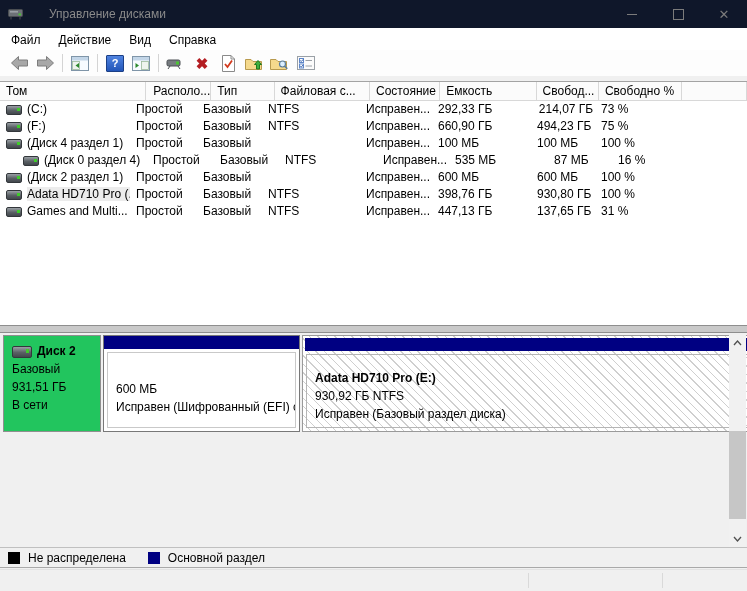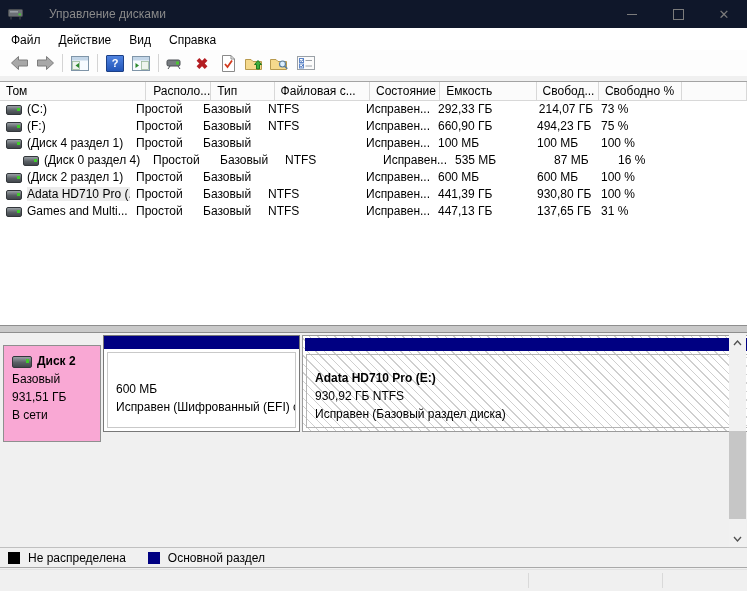--- a/index.html
+++ b/index.html
@@ -41,21 +41,21 @@
            border:1px solid #33373b;border-radius:2px;position:relative;vertical-align:middle;margin-right:5px;}
   .vol-ico::after{content:"";position:absolute;right:1px;top:2px;width:3px;height:3px;background:#3ecb2a;}
   .name-hl{background:#ececec;}
 
   
   #splitter{position:absolute;left:0;top:325px;width:747px;height:8px;background:#c9c9c9;
             border-top:1px solid #8e8e8e;border-bottom:1px solid #8e8e8e;box-sizing:border-box;}
 
   
   #bottom-pane{position:absolute;left:0;top:333px;width:747px;height:258px;background:#f0f0f0;}
-  #disk-label{position:absolute;left:3px;top:12px;width:98px;height:97px;background:#f9a8d4;border:1px solid #8f8f8f;
+  #disk-label{position:absolute;left:3px;top:2px;width:98px;height:97px;background:#22c55e;border:1px solid #8f8f8f;
               box-sizing:border-box;padding:6px 0 0 8px;line-height:18px;}
   .disk-ico{display:inline-block;width:18px;height:10px;background:linear-gradient(#9aa0a5,#5a6065 55%,#42474c);
             border:1px solid #33373b;border-radius:2px;position:relative;vertical-align:middle;margin-right:5px;}
   .disk-ico::after{content:"";position:absolute;right:2px;top:2.5px;width:3.5px;height:3.5px;background:#3ecb2a;}
   .part{position:absolute;top:2px;height:97px;border:1px solid #787878;background:#fff;box-sizing:border-box;}
   .part .bar{height:13px;background:#000082;}
   .part .body{position:absolute;top:16px;left:3px;right:3px;bottom:3px;border:1px solid #c9c9c9;background:#fff;
               overflow:hidden;white-space:nowrap;line-height:18px;padding-left:8px;box-sizing:border-box;}
   #part-efi .body{padding-top:27px;}
   .part.selected{border-color:#9a9a9a;background:repeating-linear-gradient(45deg,#ffffff 0 5px,#cfcfcf 5px 6px);}
@@ -255,21 +255,21 @@
           <div class="tcell" style="width: 99px;">600 МБ</div>
           <div class="tcell" style="width: 64px;">600 МБ</div>
           <div class="tcell" style="width: 85px;">100 %</div>
         </div>
         <div class="trow">
           <div class="tcell" style="width: 130px;"><span class="vol-ico"></span><span class="name-hl">Adata HD710 Pro (...</span></div>
           <div class="tcell" style="width: 67px;">Простой</div>
           <div class="tcell" style="width: 65px;">Базовый</div>
           <div class="tcell" style="width: 98px;">NTFS</div>
           <div class="tcell" style="width: 72px;">Исправен...</div>
-          <div class="tcell" style="width: 99px;">441,39 ГБ</div>
+          <div class="tcell" style="width: 99px;">398,76 ГБ</div>
           <div class="tcell" style="width: 64px;">930,80 ГБ</div>
           <div class="tcell" style="width: 85px;">100 %</div>
         </div>
         <div class="trow">
           <div class="tcell" style="width: 130px;"><span class="vol-ico"></span><span>Games and Multi...</span></div>
           <div class="tcell" style="width: 67px;">Простой</div>
           <div class="tcell" style="width: 65px;">Базовый</div>
           <div class="tcell" style="width: 98px;">NTFS</div>
           <div class="tcell" style="width: 72px;">Исправен...</div>
           <div class="tcell" style="width: 99px;">447,13 ГБ</div>

